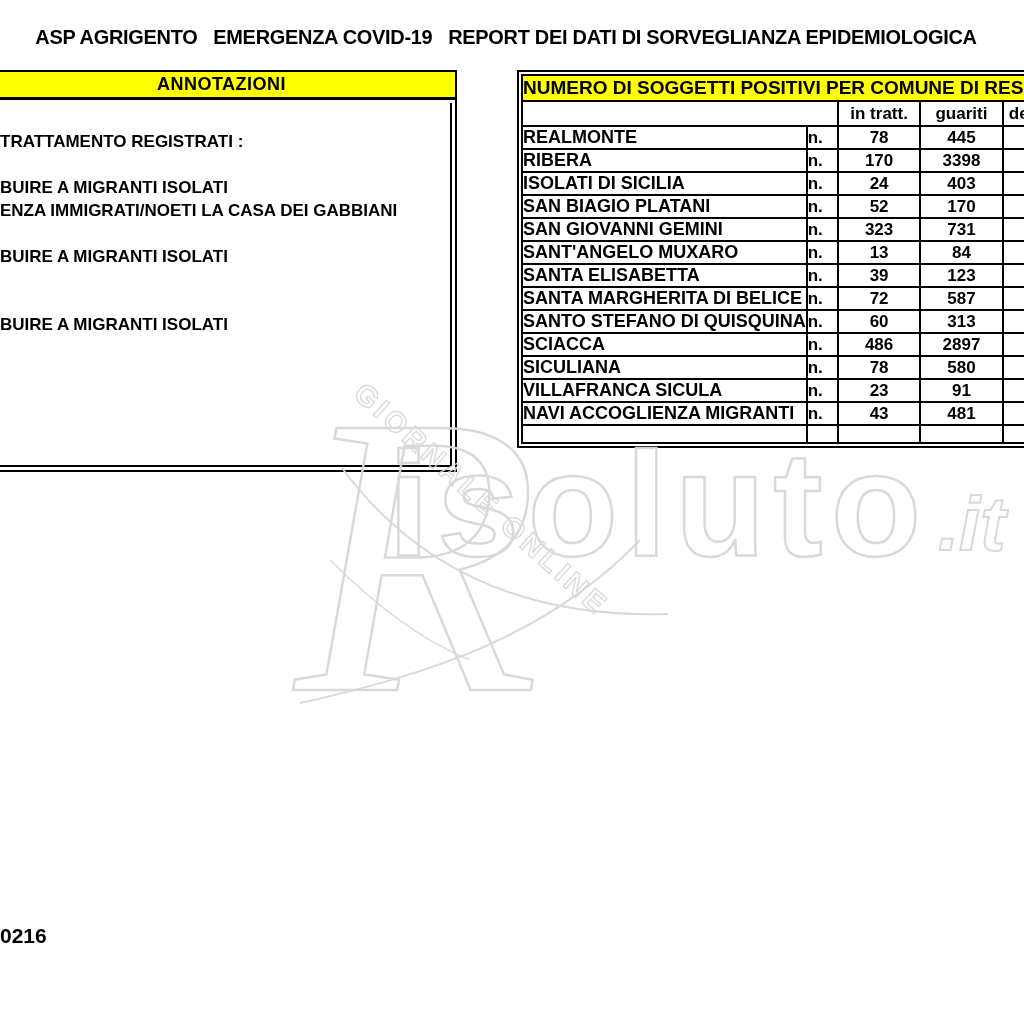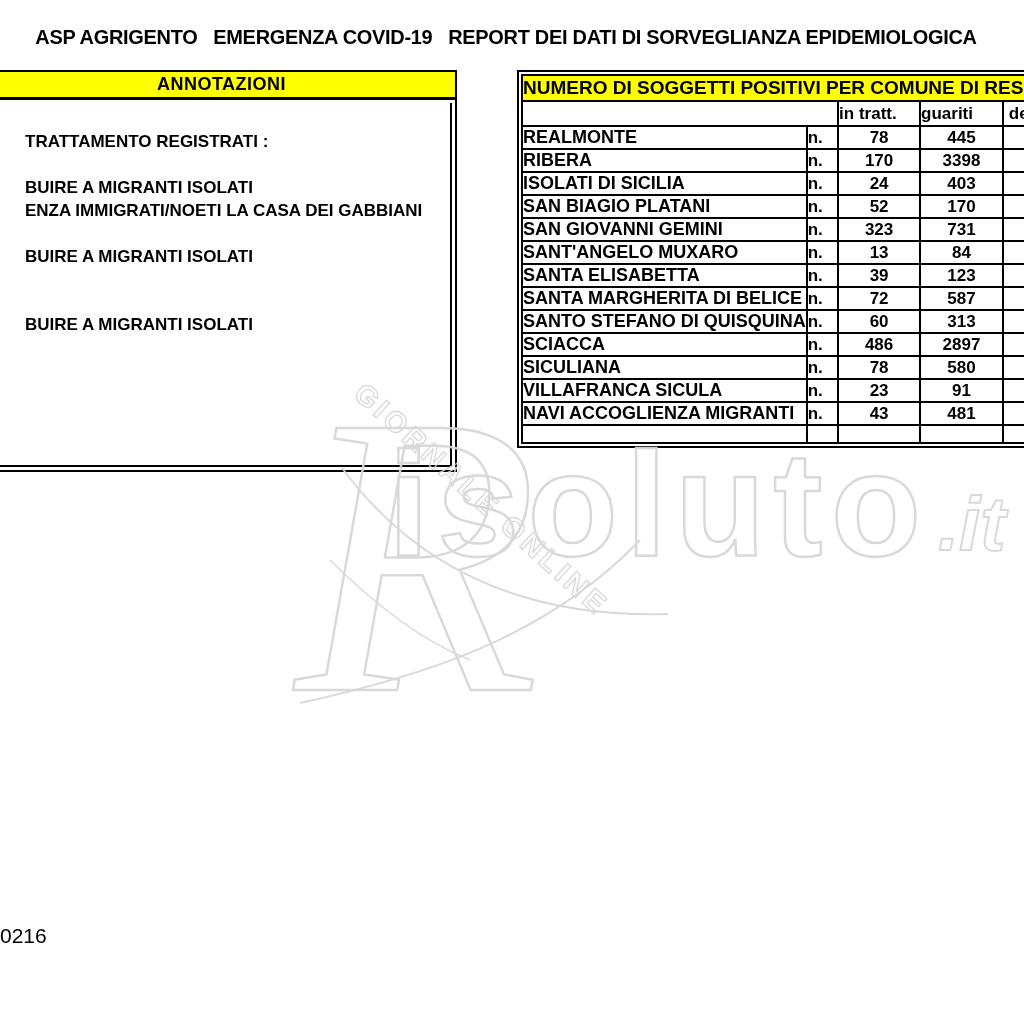--- a/index.html
+++ b/index.html
@@ -21,45 +21,45 @@
   .annot-header{
     height:28px;background:#FFFF00;border-bottom:3px solid #000;box-sizing:border-box;
     display:flex;align-items:center;justify-content:center;
     font-weight:bold;font-size:18px;letter-spacing:0.5px;
   }
   .annot-body{
     position:absolute;top:31px;left:0;right:3px;bottom:3px;
     border-right:2px solid #000;border-bottom:2px solid #000;
   }
   .annot-line{
-    position:absolute;left:12px;white-space:pre;font-weight:bold;font-size:17px;line-height:18px;padding-left:25px;
+    position:absolute;left:12px;white-space:pre;font-weight:bold;font-size:17px;line-height:18px;
   }
   .l0{top:30px}.l1{top:76px}.l2{top:99px}.l3{top:145px}
   .l4{top:168px}.l5{top:213px}.l6{top:237px}.l7{top:282px}
   
   .table-wrap{
     position:absolute;left:517px;top:70px;border:2px solid #000;background:#fff;
     padding:2px;z-index:1;
   }
   table.covid{border-collapse:collapse;table-layout:fixed;}
   table.covid td,table.covid th{
     border:2px solid #000;font-weight:bold;padding:0;overflow:hidden;white-space:nowrap;
   }
   .t-title{
     background:#FFFF00;text-align:center;font-size:19px;height:24px;letter-spacing:0px;
   }
-  .t-colhead{font-size:17px;height:23px;}
+  .t-colhead{font-size:17px;text-align:center;height:23px;}
   .t-colhead.last{text-align:left;padding-left:5px;}
   .t-name{font-size:18px;text-align:left;padding-left:4px;height:21px;}
   .t-n{font-size:17px;text-align:left;padding-left:3px;}
   .t-num{font-size:17px;text-align:center;border-radius:9px;}
   .t-empty td{height:16px;}
   
   .footer-code{
-    position:absolute;left:0px;top:924px;font-size:21px;font-weight:normal;z-index:1;
+    position:absolute;left:0px;top:924px;font-size:21px;font-weight:bold;z-index:1;
   }
   
   .watermark{
     position:absolute;left:0;top:0;width:1024px;height:1024px;z-index:3;pointer-events:none;
   }
 </style>
 </head>
 <body>
 
 <div class="page-title">ASP AGRIGENTO   EMERGENZA COVID-19   REPORT DEI DATI DI SORVEGLIANZA EPIDEMIOLOGICA</div>

